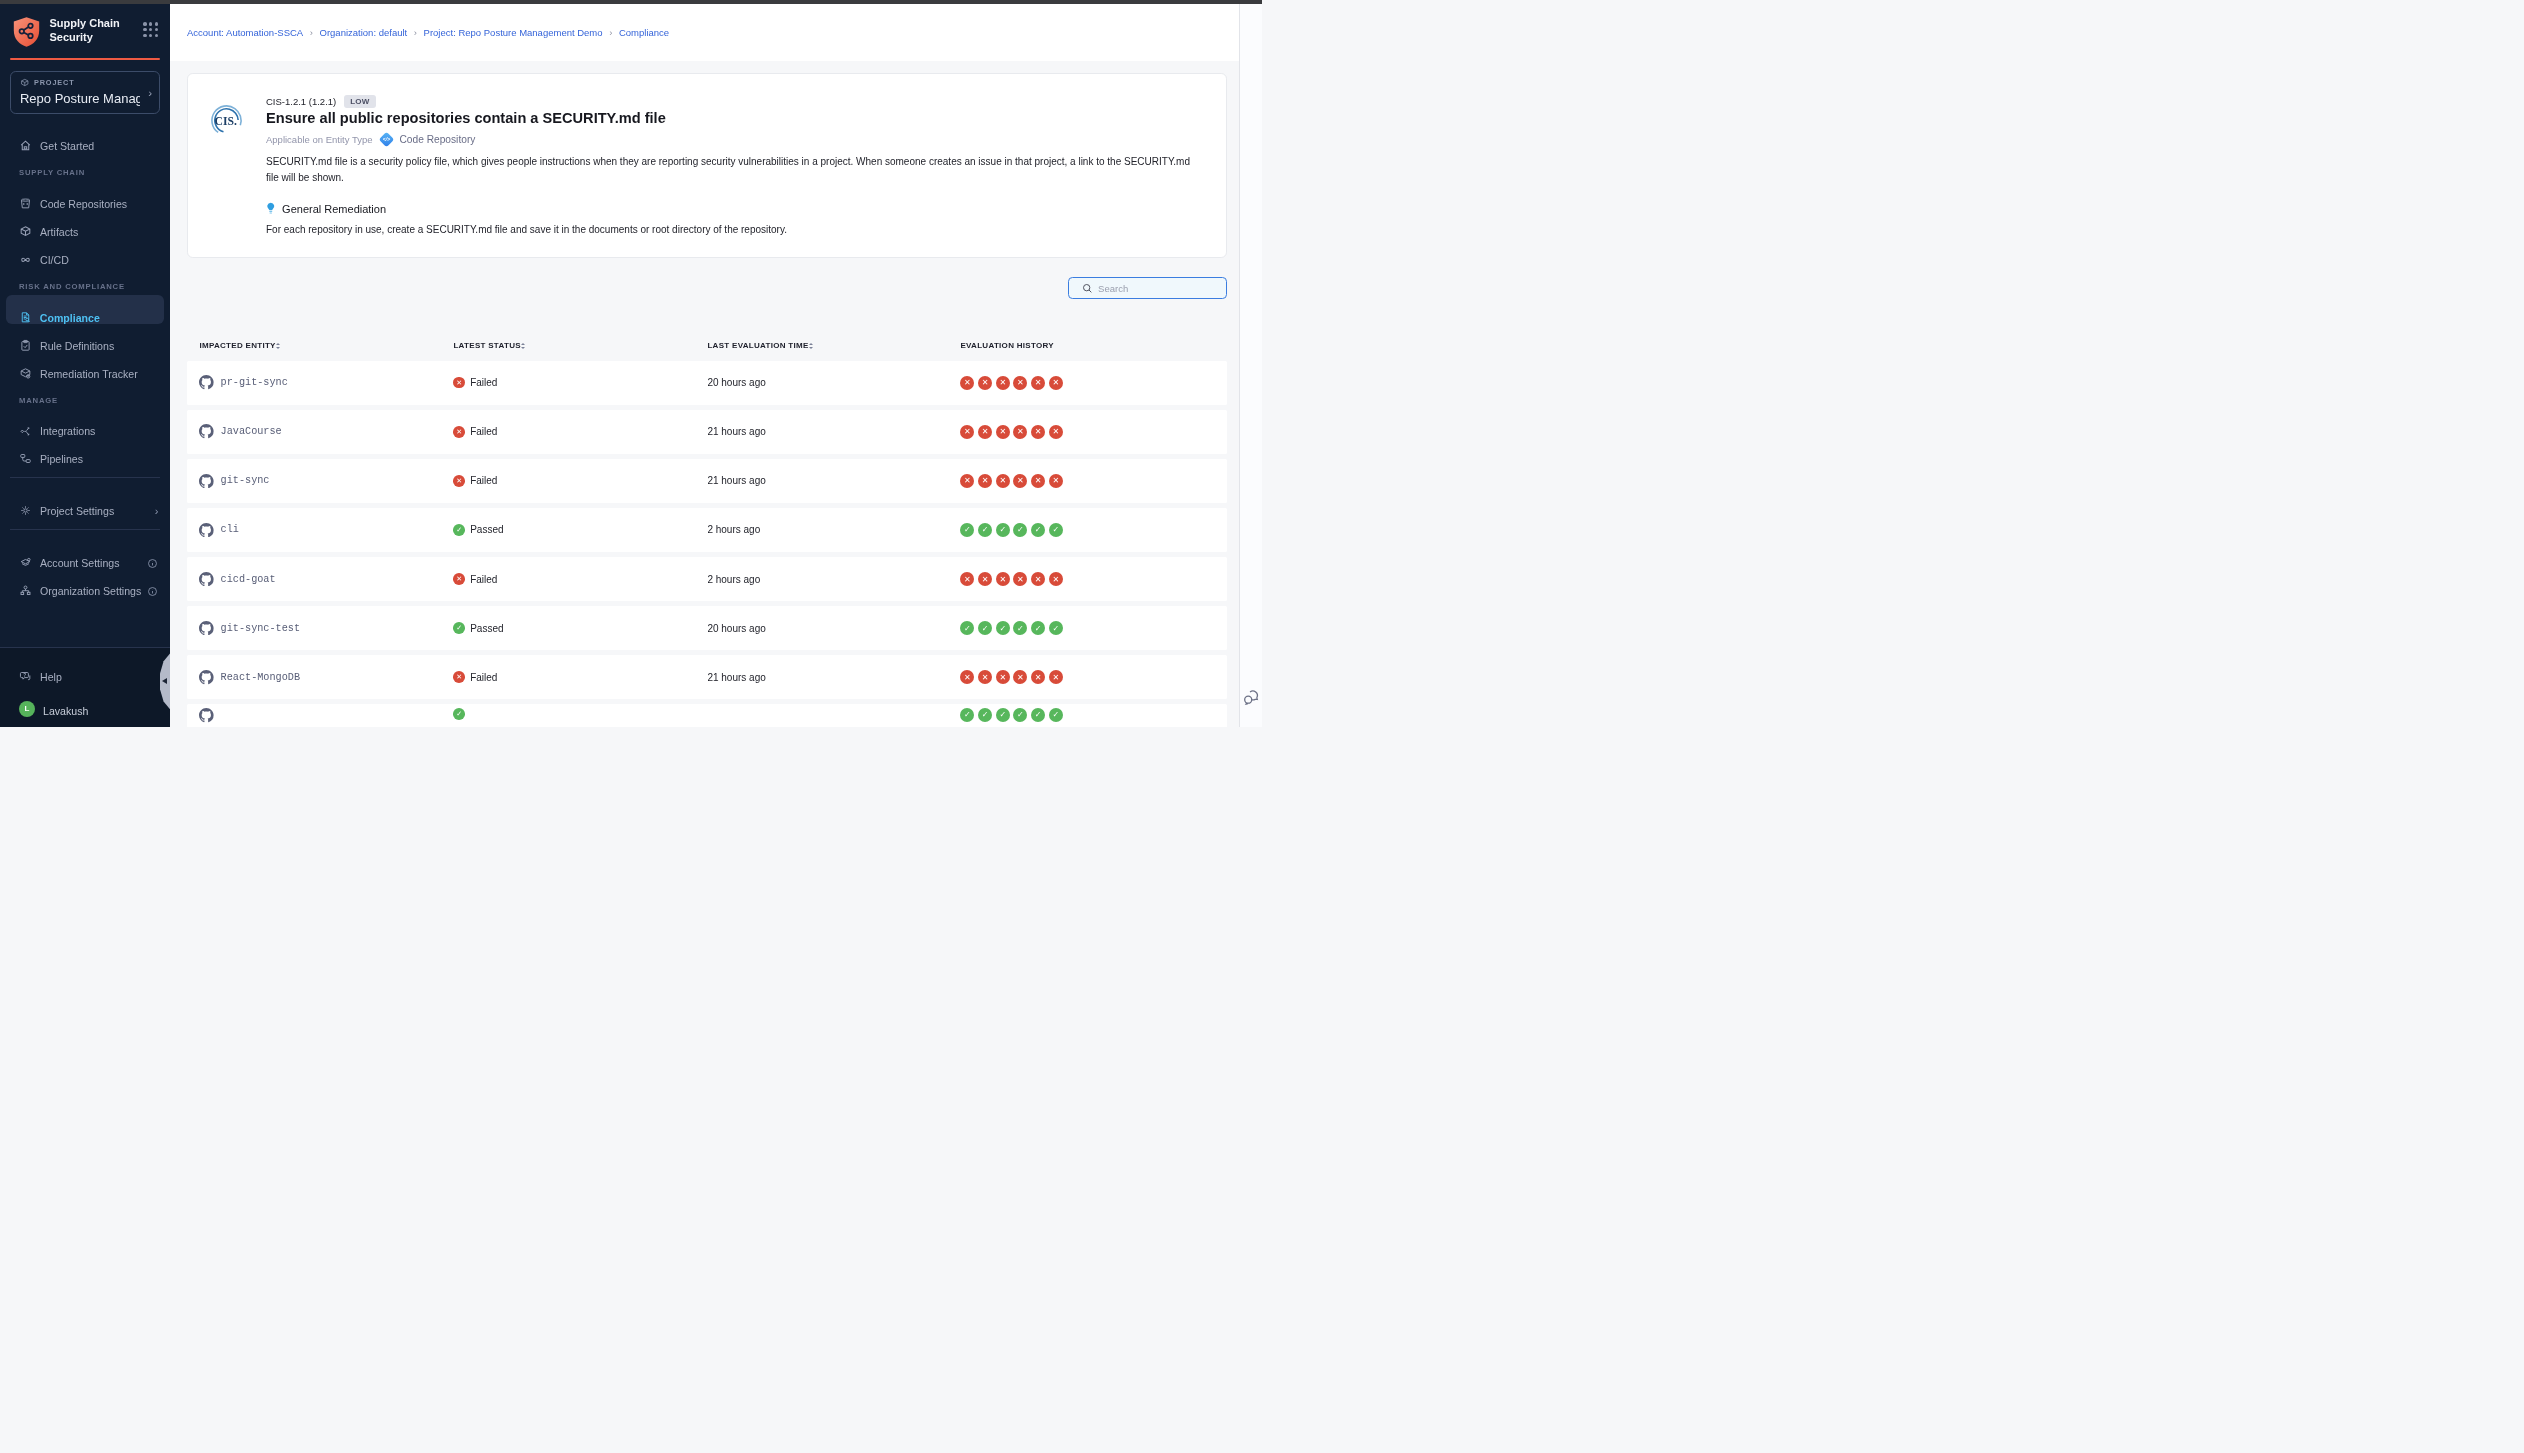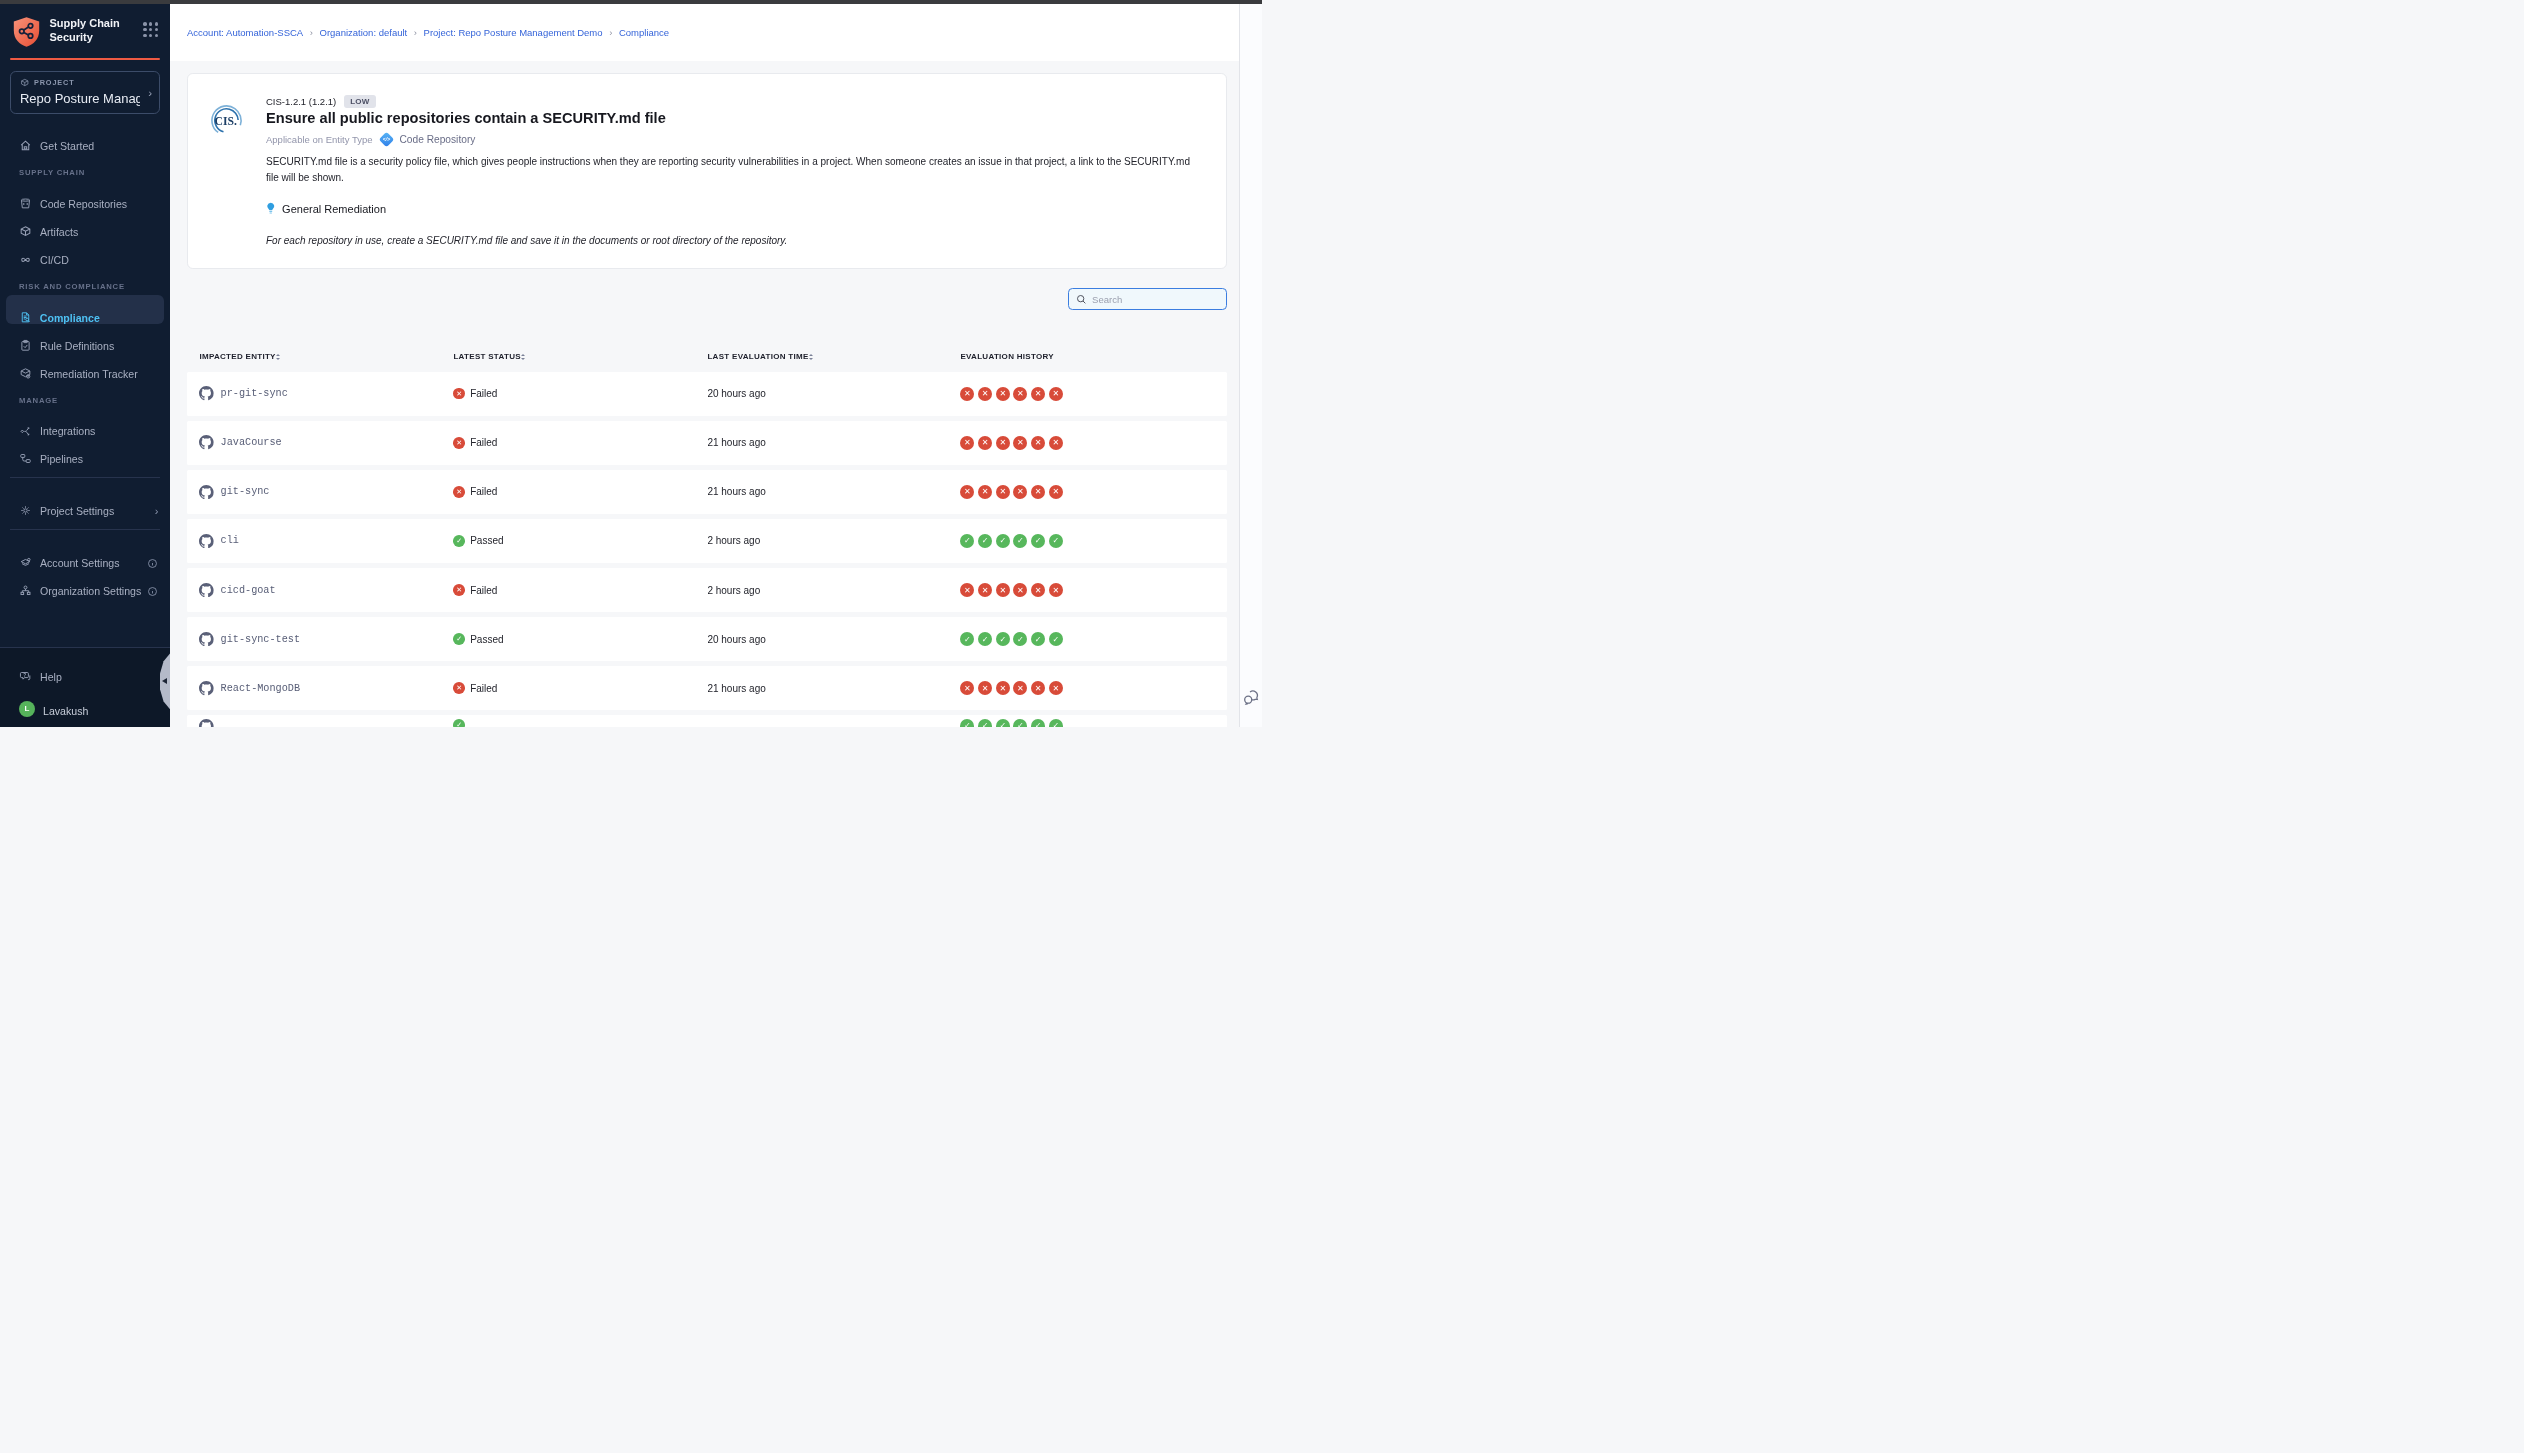--- a/index.html
+++ b/index.html
@@ -55,24 +55,24 @@
   .rule-id { font-size:9.5px; color:#23242c; }
   .sev-badge { background:#e1e3ea; color:#4d5065; font-size:8px; font-weight:bold; letter-spacing:0.3px; padding:2.2px 6.6px; border-radius:2.9px; }
   .rule-title { margin-top:2px; font-size:14.6px; font-weight:bold; color:#17181f; }
   .applicable-row { margin-top:8px; display:flex; align-items:flex-end; gap:5.8px; }
   .applicable-label { font-size:9.5px; color:#9295ab; }
   .cr-diamond { width:11px; height:11px; border-radius:2.9px; background:linear-gradient(135deg,#5ab6f5,#2e7ee9); transform:rotate(45deg); display:flex; align-items:center; justify-content:center; margin:0 2.2px; }
   .cr-diamond i { transform:rotate(-45deg); font-style:normal; font-family:"Liberation Mono",monospace; font-size:5.1px; font-weight:bold; color:#fff; letter-spacing:-0.7px; }
   .entity-type { font-size:10.2px; color:#696d87; cursor:pointer; }
   .rule-desc { margin-top:9.5px; font-size:10px; line-height:1.55; color:#23242c; max-width:946px; }
   .remed-head { margin-top:17px; display:flex; align-items:center; gap:6.6px; font-size:11px; font-weight:normal; color:#17181f; }
-  .remed-text { margin-top:20px; font-size:10px; color:#23242c;font-style:italic; }
+  .remed-text { margin-top:9px; font-size:10px; color:#23242c; }
 
   .search-row { margin:19px 0 0 17px; width:1040px; display:flex; justify-content:flex-end; }
-  .search-box { width:159px; height:22px; border:1.1px solid #3b7de0; border-radius:4.4px; background:#f0f8fc; display:flex; align-items:center; padding:0 7px; }
+  .search-box { width:159px; height:22px; border:1.1px solid #3b7de0; border-radius:4.4px; background:#f0f8fc; display:flex; align-items:center; padding:0 13px; }
   .search-box input { border:none; outline:none; background:transparent; font-size:9.5px; margin-left:5.1px; width:100%; color:#23242c; font-family:inherit; }
   .search-box input::placeholder { color:#9a9fae; }
 
   .thead { margin:42px 0 0 17px; width:1040px; display:grid; grid-template-columns:254px 254px 253px 1fr; padding-left:12.4px; }
   .th { display:flex; align-items:center; gap:0; font-size:8px; font-weight:bold; letter-spacing:0.3px; color:#1d1f2b; cursor:pointer; }
   .sort { display:flex; flex-direction:column; gap:1.5px; }
   .sort i { width:0; height:0; border-left:2.6px solid transparent; border-right:2.6px solid transparent; }
   .sort i.up { border-bottom:2.9px solid #7b8198; }
   .sort i.dn { border-top:2.9px solid #7b8198; }
 

